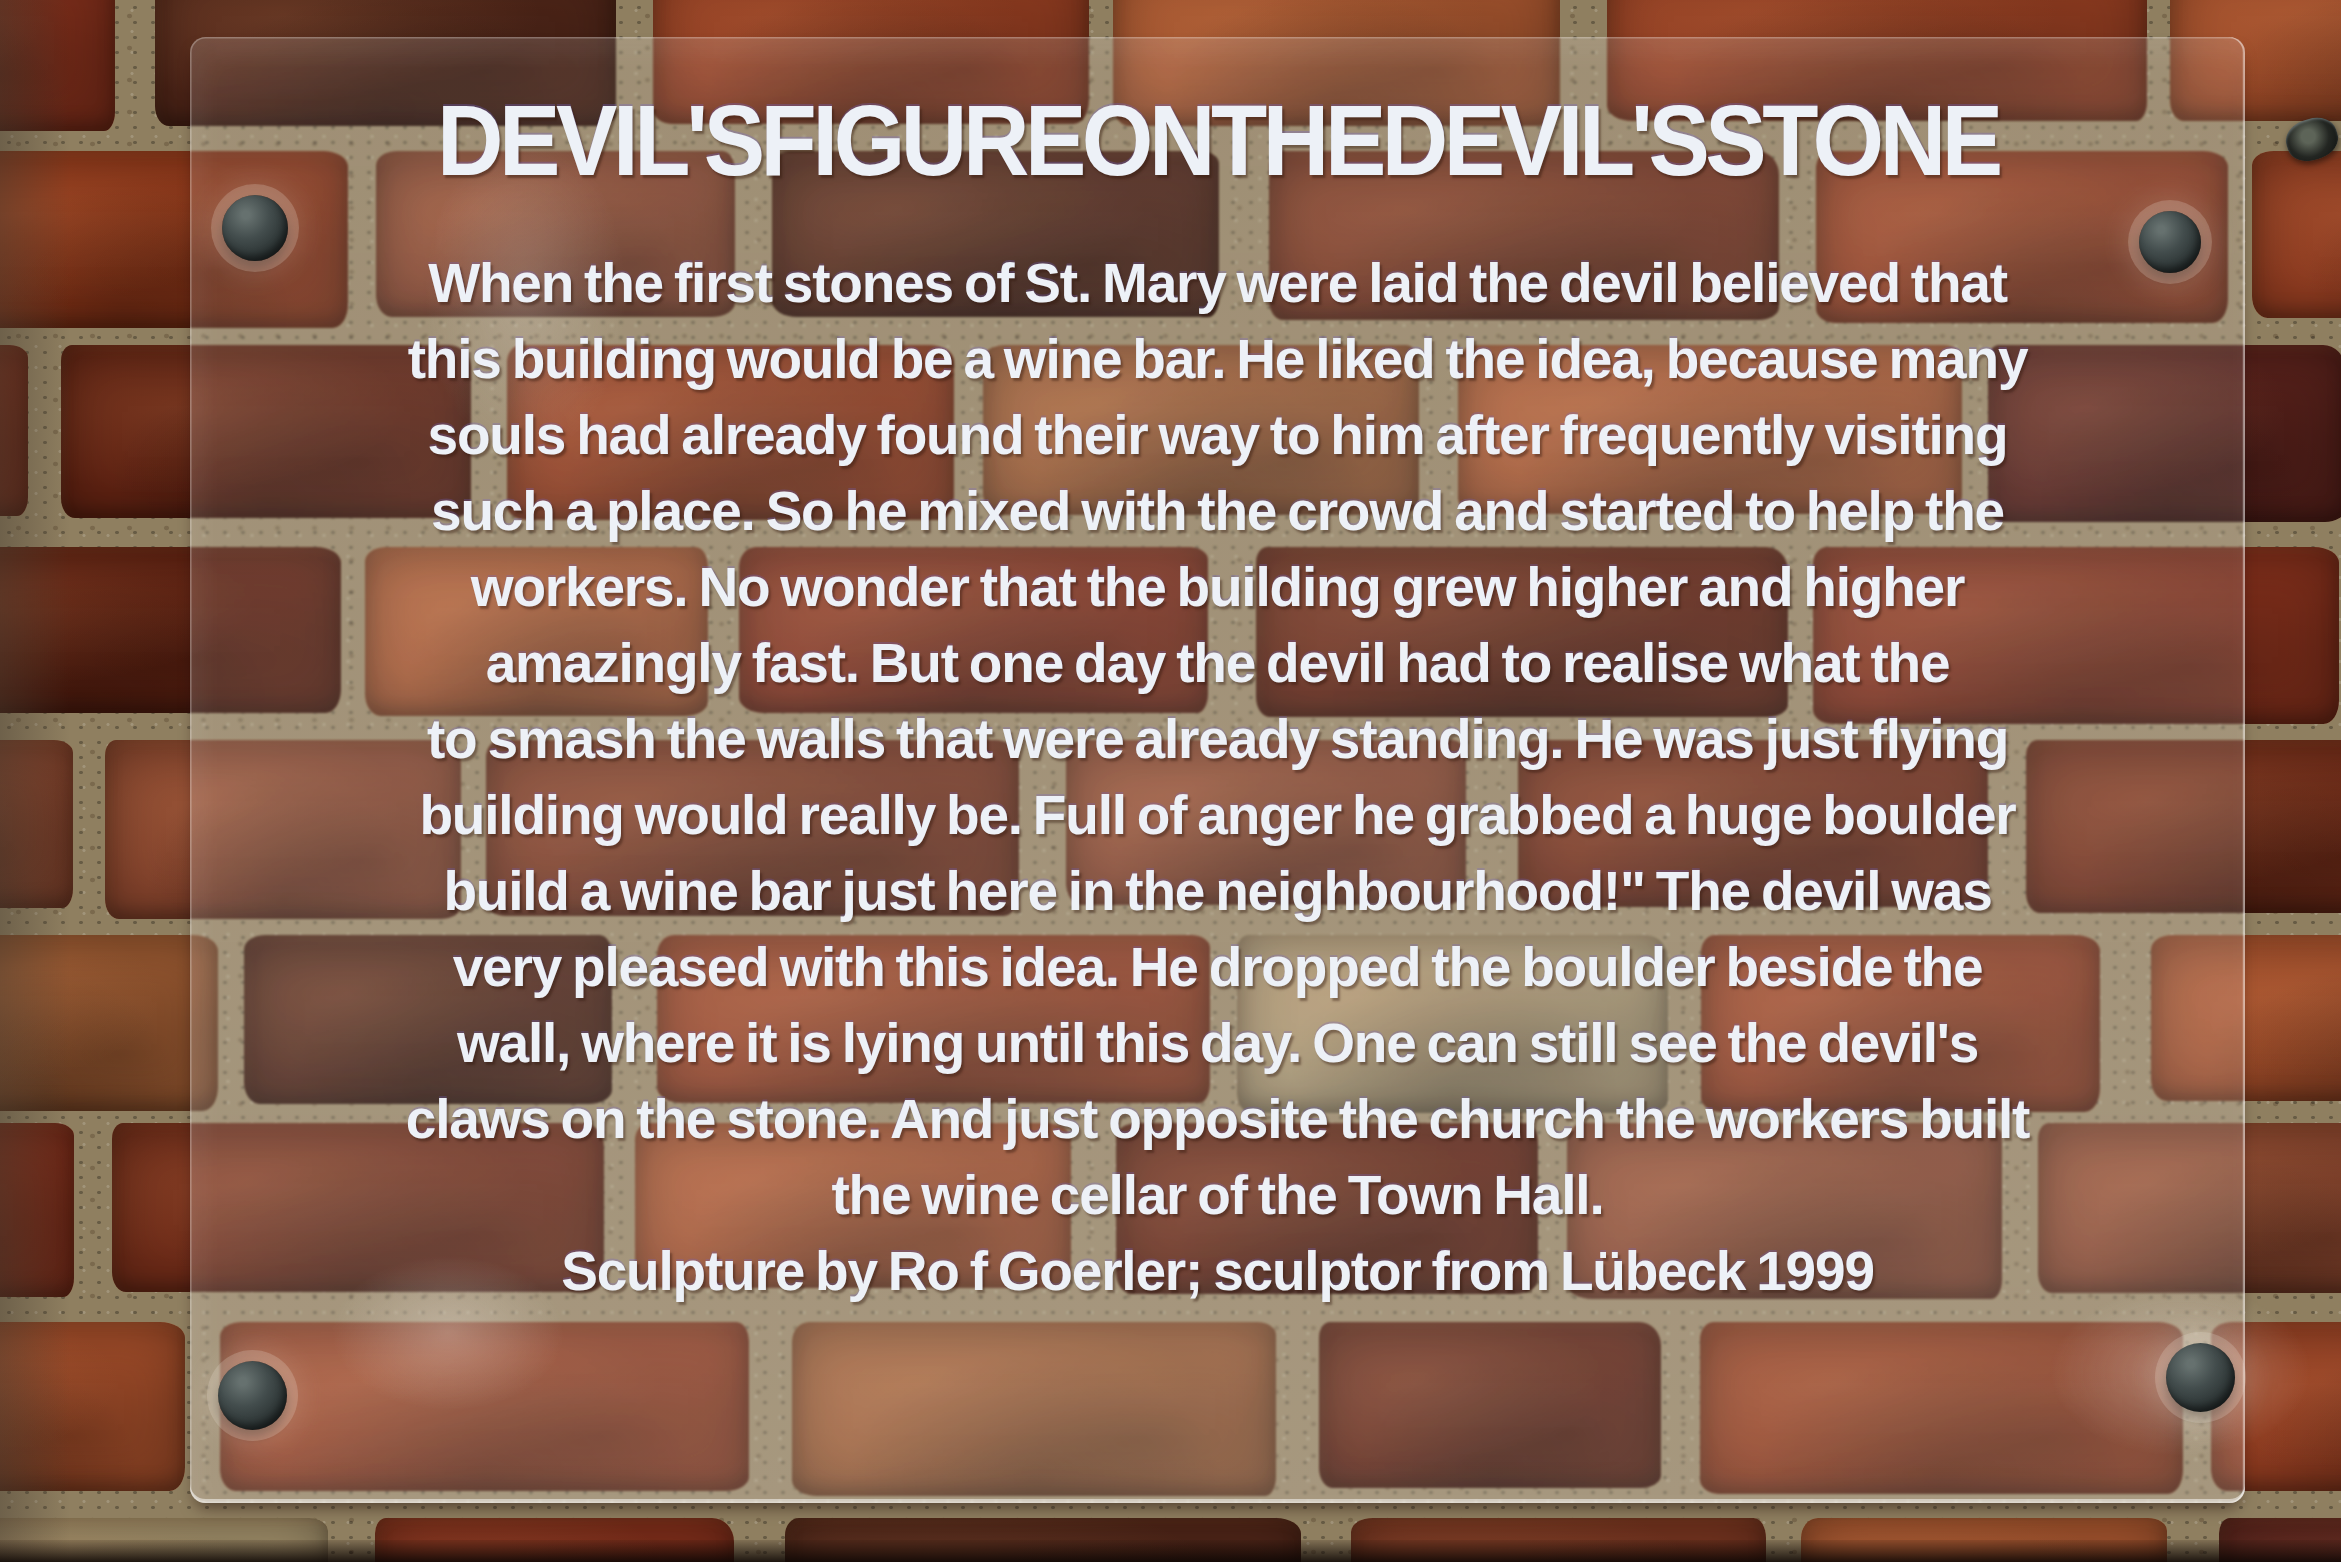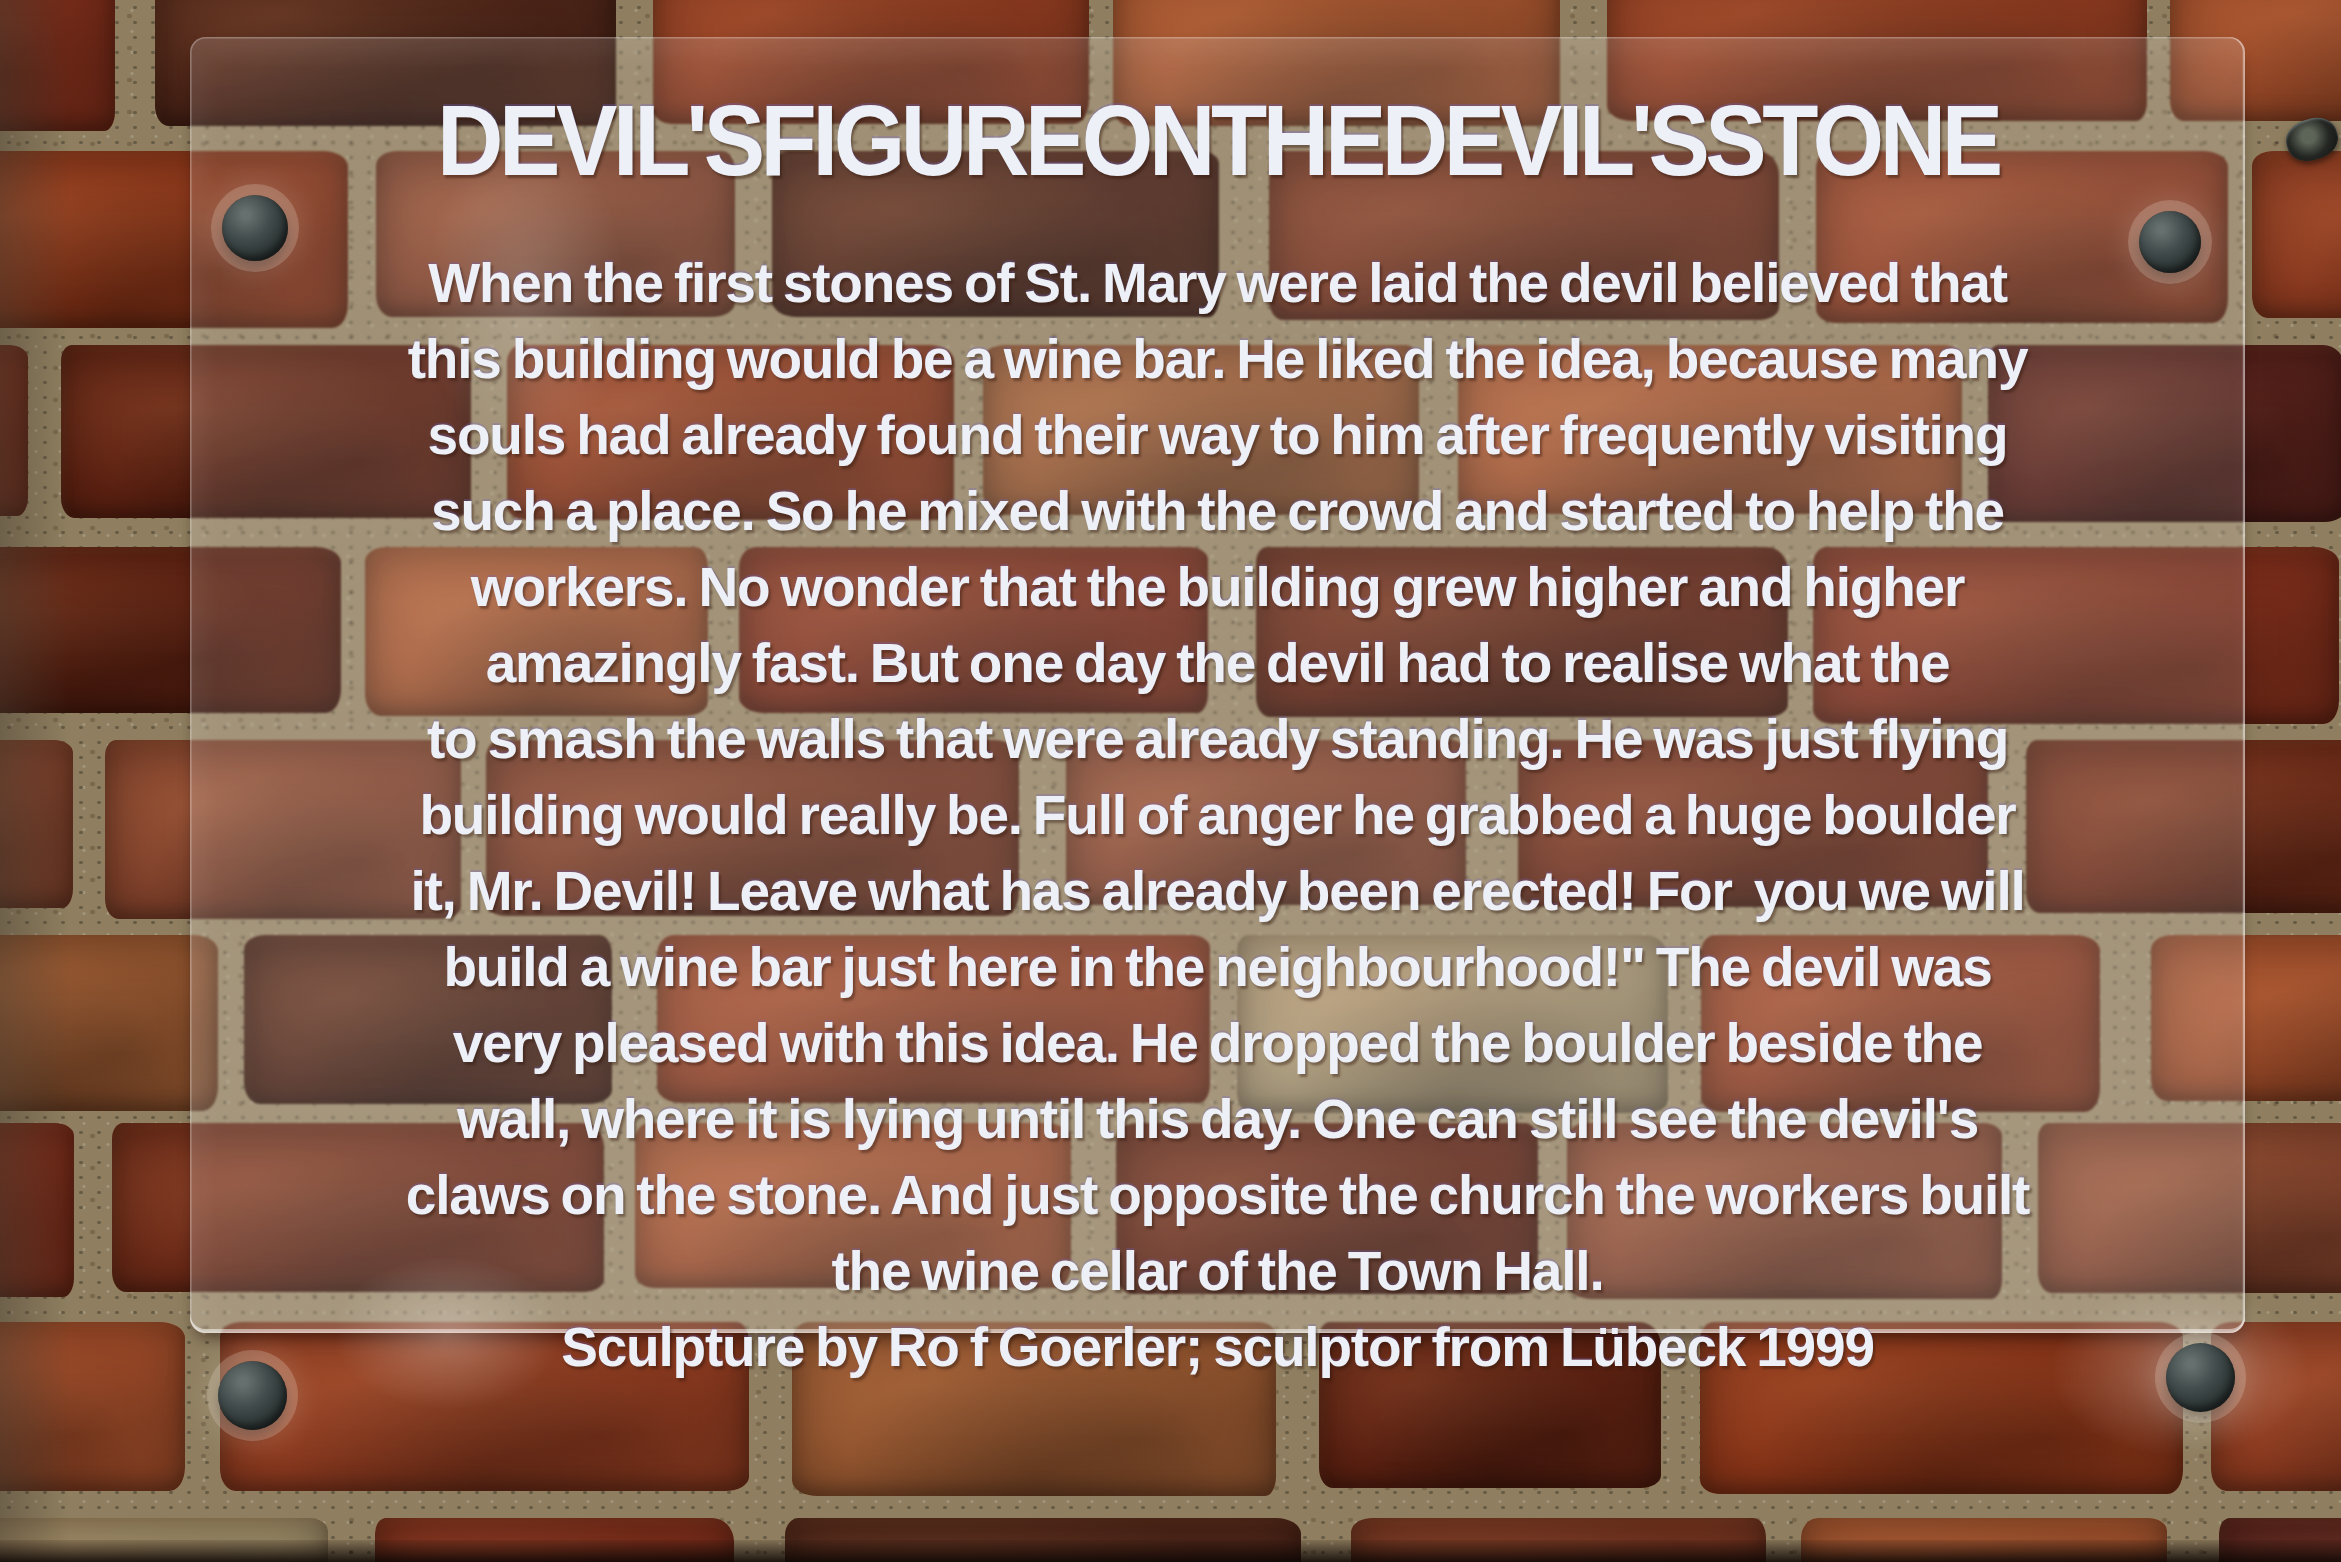--- a/index.html
+++ b/index.html
@@ -42,21 +42,21 @@
   }
   
   #wall-knob{
     position:absolute;left:2286px;top:119px;width:52px;height:41px;
     border-radius:45%;transform:rotate(-18deg);
     background:radial-gradient(circle at 45% 40%, #5d6458 18%, #232622 55%, #121412 90%);
     box-shadow:0 3.1px 6.2px rgba(0,0,0,.5), inset 0 1.6px 2.3px rgba(200,220,230,.35);
   }
   
   #plaque{
-    position:absolute;left:190px;top:37px;width:2055px;height:1296px;
+    position:absolute;left:190px;top:37px;width:2055px;height:1466px;
     border-radius:15.6px;
     background:linear-gradient(180deg, rgba(250,238,232,.10), rgba(255,244,238,.17));
     box-shadow:
       inset 0 0 0 1.6px rgba(255,255,255,.26),
       inset 0 -3.9px 0 rgba(255,255,255,.5),
       inset -2.3px 0 0 rgba(255,255,255,.3),
       inset 7.8px 11px 31px rgba(255,255,255,.08),
       0 9.4px 15.6px -6.2px rgba(25,8,3,.55);
     backdrop-filter:blur(0.9px) brightness(1.05) saturate(.92);
   }
@@ -177,21 +177,20 @@
       <h1 id="plaque-title">DEVIL'S FIGURE ON THE DEVIL'S STONE</h1>
       <div id="plaque-body">
         <div class="line">When the first stones of St. Mary were laid the devil believed that</div>
         <div class="line">this building would be a wine bar. He liked the idea, because many</div>
         <div class="line">souls had already found their way to him after frequently visiting</div>
         <div class="line">such a place. So he mixed with the crowd and started to help the</div>
         <div class="line">workers. No wonder that the building grew higher and higher</div>
         <div class="line">amazingly fast. But one day the devil had to realise what the</div>
         <div class="line">to smash the walls that were already standing. He was just flying</div>
         <div class="line">building would really be. Full of anger he grabbed a huge boulder</div>
-        <div class="line">it, Mr. Devil! Leave what has already been erected! For  you we will</div>
         <div class="line">build a wine bar just here in the neighbourhood!" The devil was</div>
         <div class="line">very pleased with this idea. He dropped the boulder beside the</div>
         <div class="line">wall, where it is lying until this day. One can still see the devil's</div>
         <div class="line">claws on the stone. And just opposite the church the workers built</div>
         <div class="line">the wine cellar of the Town Hall.</div>
         <div class="line">Sculpture by Ro f Goerler; sculptor from Lübeck 1999</div>
       </div>
     </div>
   </div>
 

